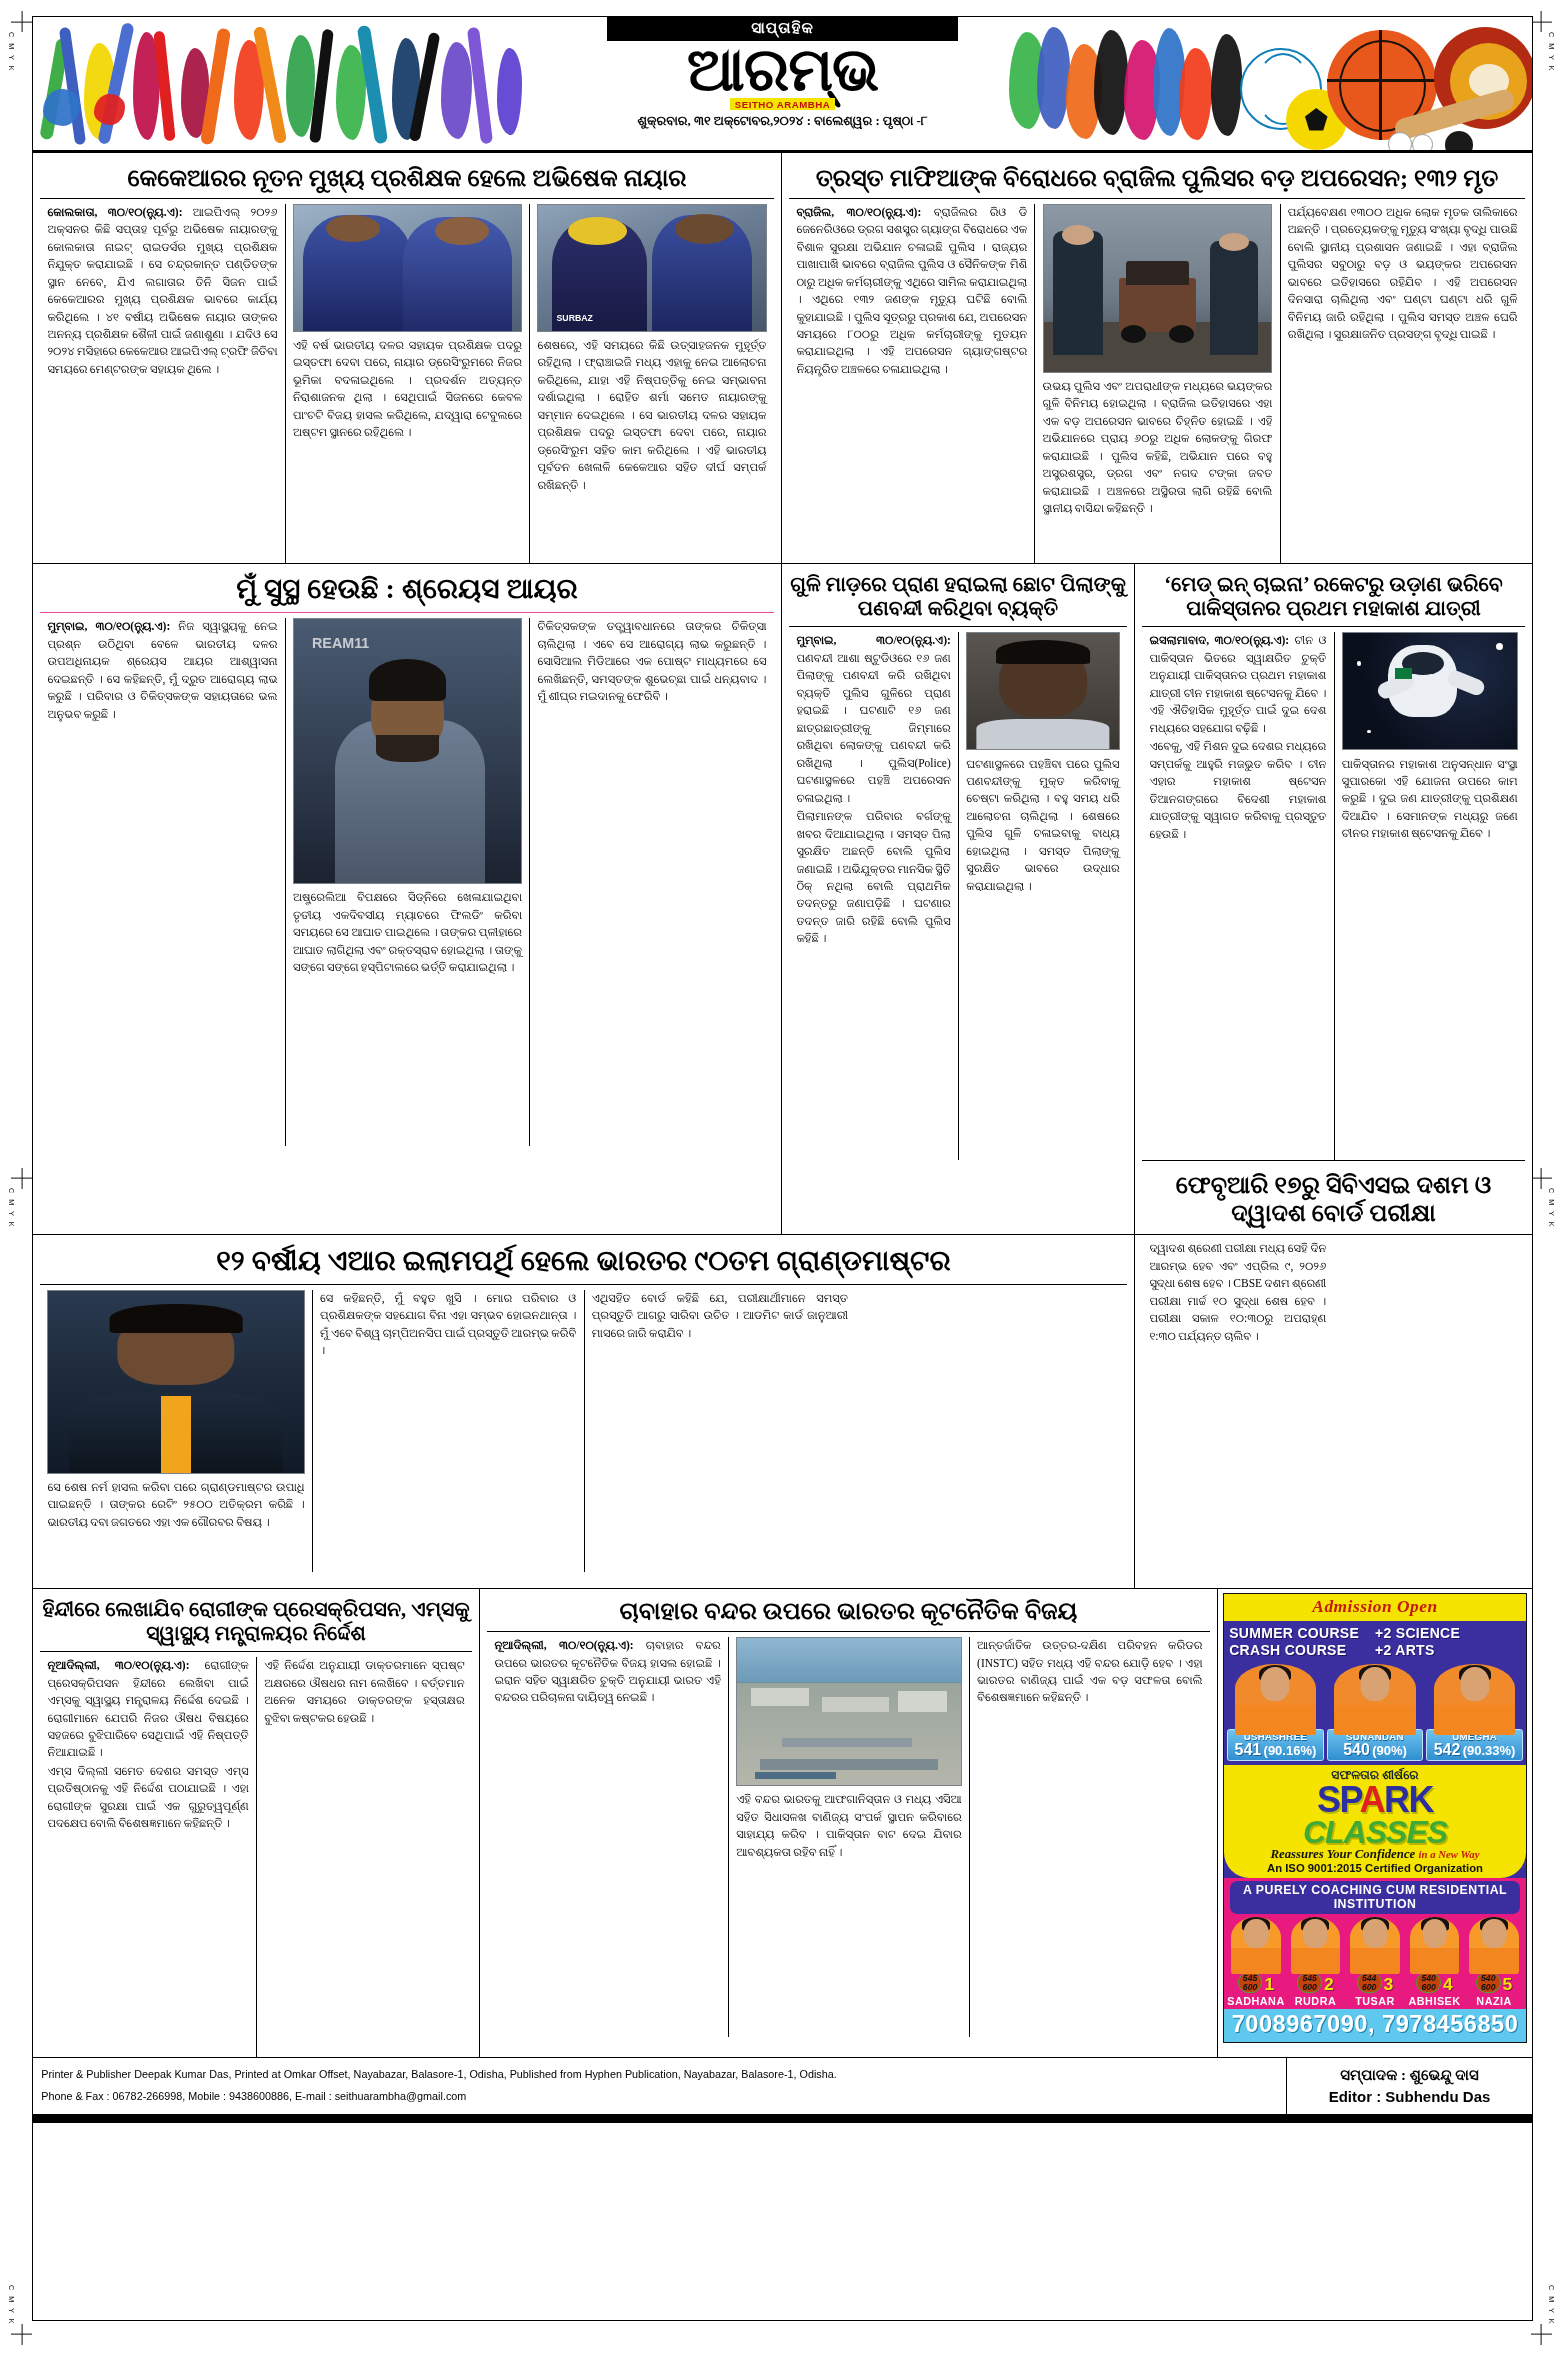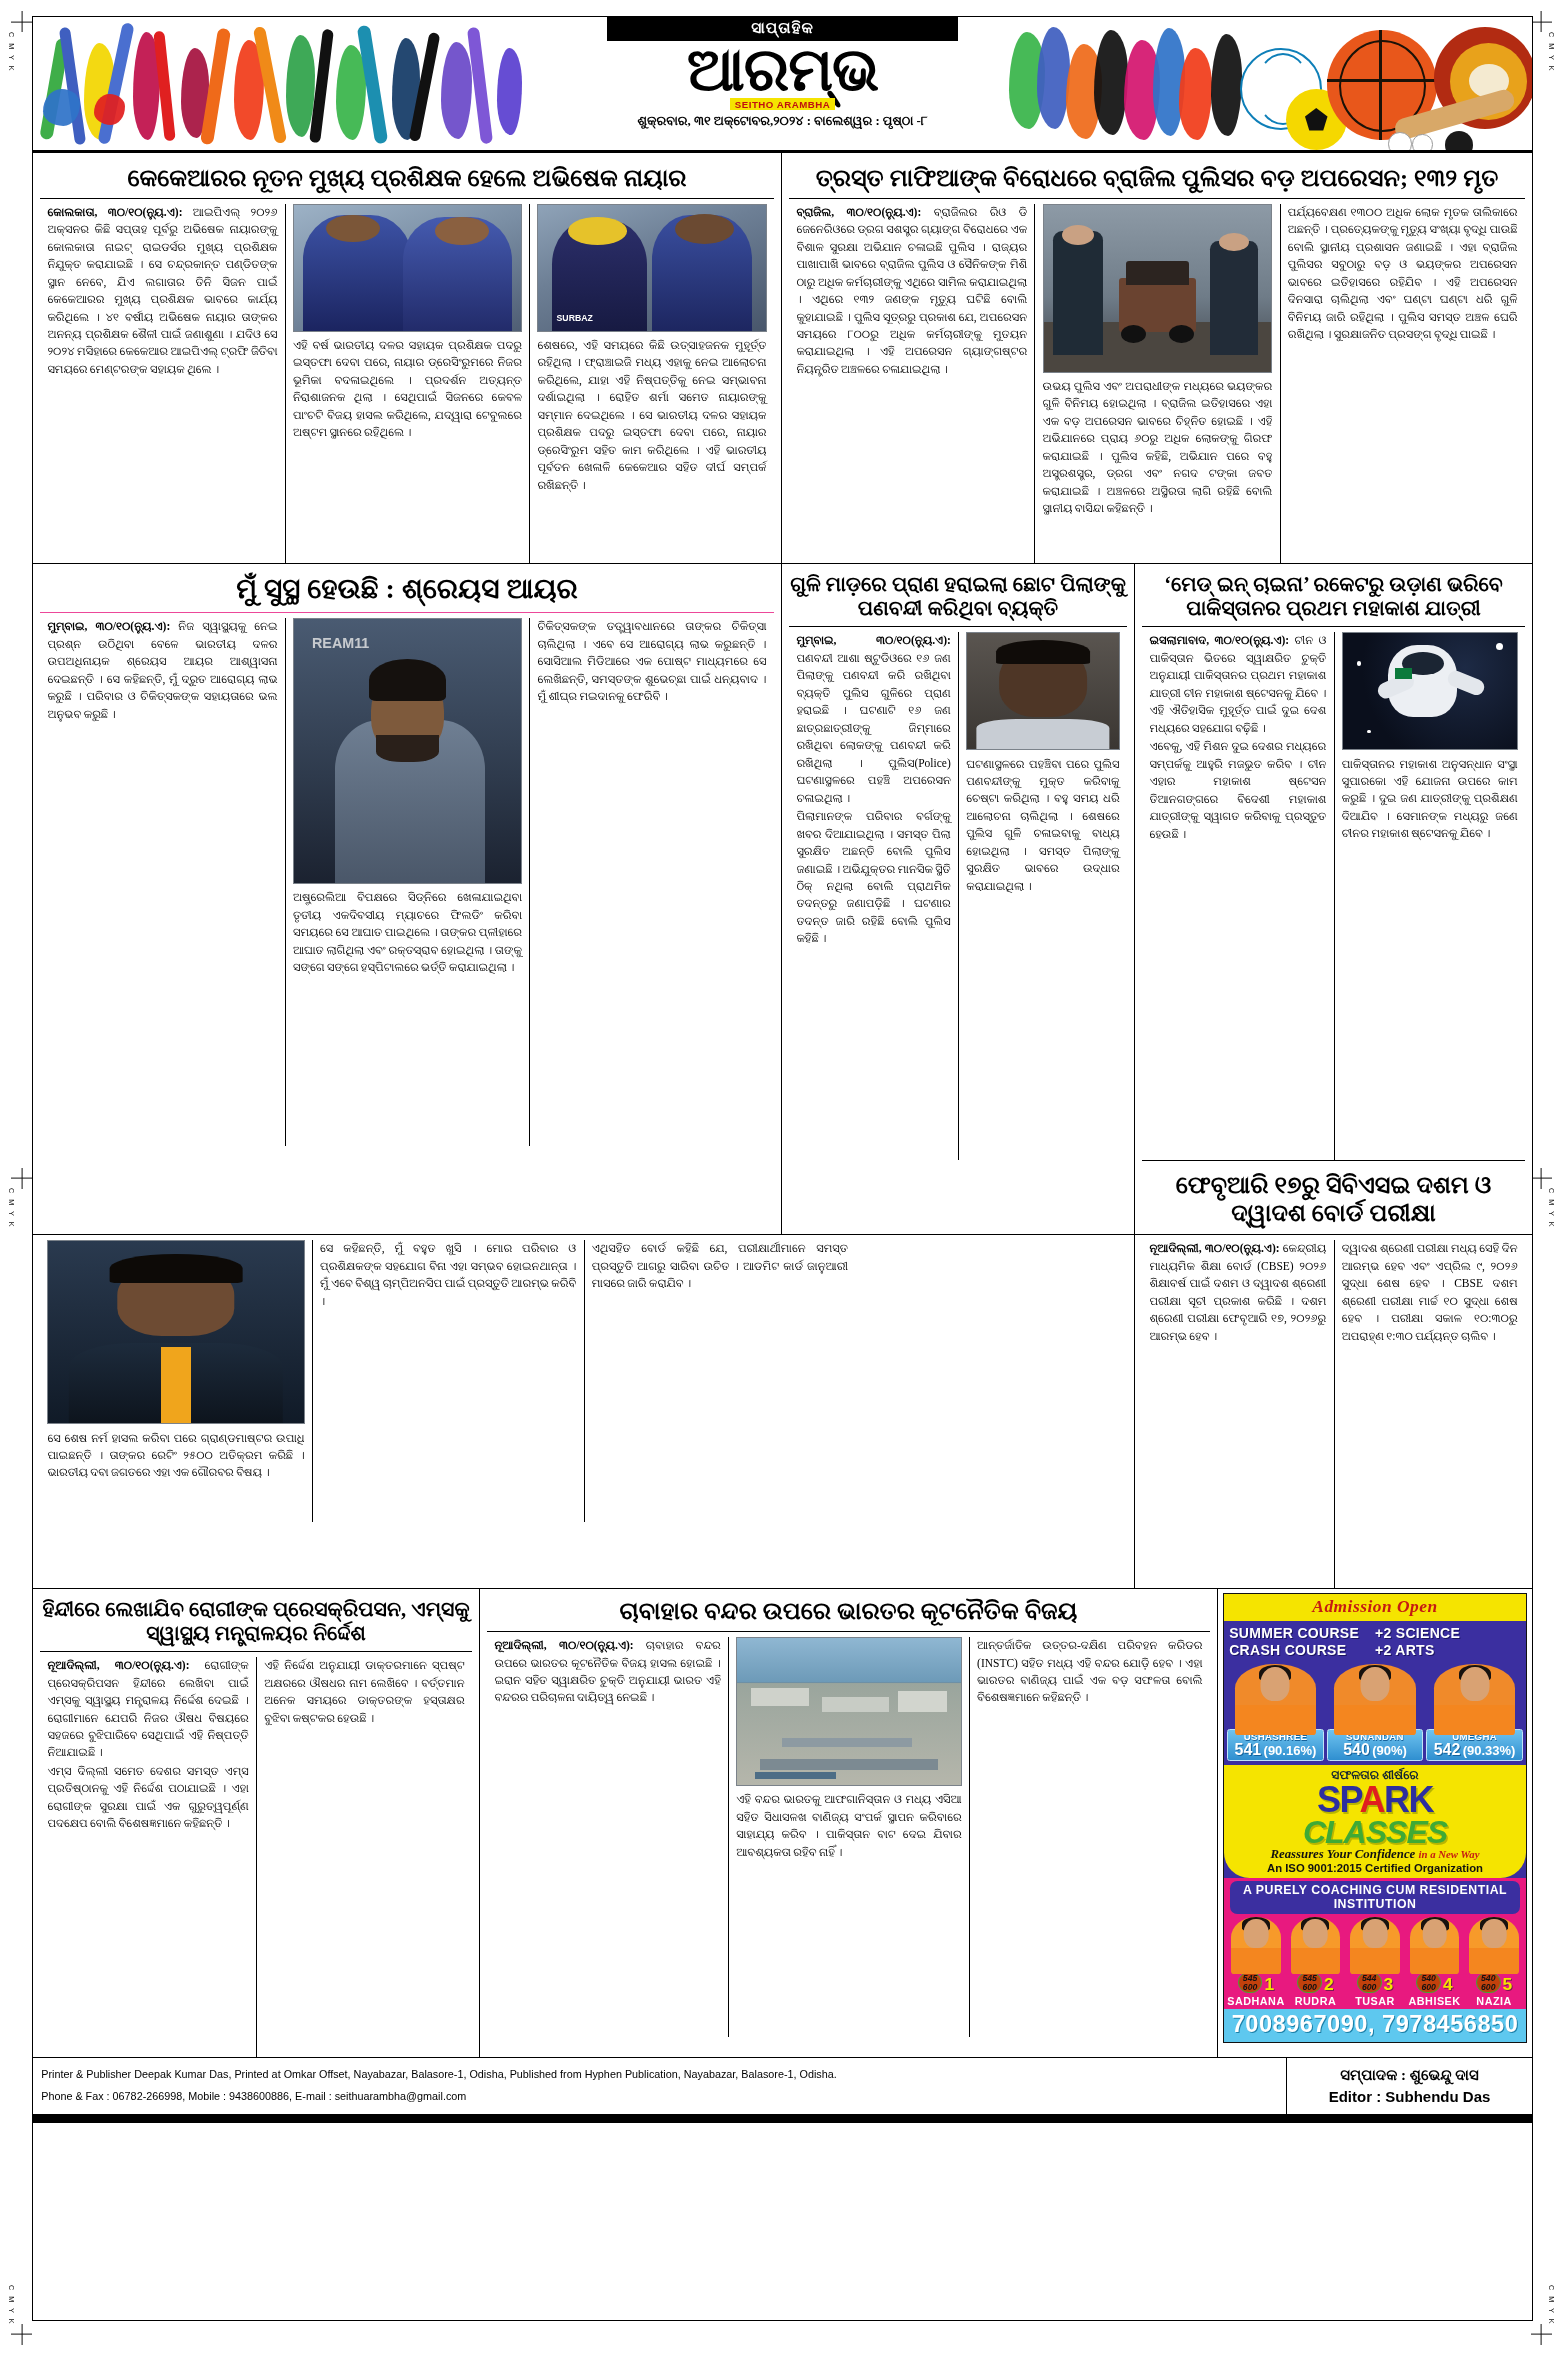--- a/index.html
+++ b/index.html
@@ -455,20 +455,21 @@
         </div>
       </div>
 
       <div class="hl hl-lg" style="padding:9.2px 0 7.2px; border-top:1px solid #000;">ଫେବୃଆରି ୧୭ରୁ ସିବିଏସଇ ଦଶମ ଓ ଦ୍ୱାଦଶ ବୋର୍ଡ ପରୀକ୍ଷା</div>
     </div>
   </div>
 
   <div style="border-top:1px solid #000; display:flex;">
 
     <div style="width:1101px; padding:0 7.2px;">
+      <div class="hl hl-xl" style="padding:8.2px 0 7.2px; border-bottom:1px solid #000;">୧୨ ବର୍ଷୀୟ ଏଆର ଇଲାମପର୍ଥି ହେଲେ ଭାରତର ୯୦ତମ ଗ୍ରାଣ୍ଡମାଷ୍ଟର</div>
       <div class="cols" style="height:287px; padding-top:5.1px;">
         <div class="col" style="width:25%;">
           <div class="photo" style="height:184px; margin:0 0 5.1px;">
             <div class="ph-grad" style="background:linear-gradient(#2a3a4f,#101a27);"></div>
             <div style="position:absolute; left:50%; top:12%; transform:translateX(-50%); width:46%; height:40%; border-radius:44% 44% 38% 38%; background:#6d4b33;"></div>
             <div style="position:absolute; left:50%; top:7%; transform:translateX(-50%); width:52%; height:16%; border-radius:50% 50% 6% 6%; background:#0d0a07;"></div>
             <div style="position:absolute; left:50%; bottom:0; transform:translateX(-50%); width:84%; height:44%; background:linear-gradient(#1d2b3c,#0d141d); border-radius:30% 30% 0 0;"></div>
             <div style="position:absolute; left:44%; bottom:0; width:12%; height:42%; background:#f0a51c;"></div>
           </div>
           <div class="body-txt">
@@ -483,25 +484,20 @@
         <div class="col" style="width:25%;">
           <div class="body-txt">
             <p><span>ଏଥିସହିତ ବୋର୍ଡ କହିଛି ଯେ, ପରୀକ୍ଷାର୍ଥୀମାନେ ସମସ୍ତ ପ୍ରସ୍ତୁତି ଆଗରୁ ସାରିବା ଉଚିତ । ଆଡମିଟ କାର୍ଡ ଜାନୁଆରୀ ମାସରେ ଜାରି କରାଯିବ ।</span></p>
           </div>
         </div>
       </div>
     </div>
 
     <div style="flex:1; padding:0 7.2px; border-left:1px solid #000;">
       <div class="cols" style="height:353px; padding-top:5.1px;">
-        <div class="col" style="width:50%;">
-          <div class="body-txt">
-            <p><b>ନୂଆଦିଲ୍ଲୀ, ୩୦/୧୦(ନ୍ୟୁ.ଏ):</b> <span>କେନ୍ଦ୍ରୀୟ ମାଧ୍ୟମିକ ଶିକ୍ଷା ବୋର୍ଡ (CBSE) ୨୦୨୬ ଶିକ୍ଷାବର୍ଷ ପାଇଁ ଦଶମ ଓ ଦ୍ୱାଦଶ ଶ୍ରେଣୀ ପରୀକ୍ଷା ସୂଚୀ ପ୍ରକାଶ କରିଛି । ଦଶମ ଶ୍ରେଣୀ ପରୀକ୍ଷା ଫେବୃଆରି ୧୭, ୨୦୨୬ରୁ ଆରମ୍ଭ ହେବ ।</span></p>
-          </div>
-        </div>
         <div class="col" style="width:50%;">
           <div class="body-txt">
             <p><span>ଦ୍ୱାଦଶ ଶ୍ରେଣୀ ପରୀକ୍ଷା ମଧ୍ୟ ସେହି ଦିନ ଆରମ୍ଭ ହେବ ଏବଂ ଏପ୍ରିଲ ୯, ୨୦୨୬ ସୁଦ୍ଧା ଶେଷ ହେବ । CBSE ଦଶମ ଶ୍ରେଣୀ ପରୀକ୍ଷା ମାର୍ଚ୍ଚ ୧୦ ସୁଦ୍ଧା ଶେଷ ହେବ । ପରୀକ୍ଷା ସକାଳ ୧୦:୩୦ରୁ ଅପରାହ୍ଣ ୧:୩୦ ପର୍ଯ୍ୟନ୍ତ ଚାଲିବ ।</span></p>
           </div>
         </div>
       </div>
     </div>
   </div>
 
   <div style="border-top:1px solid #000; display:flex;">

